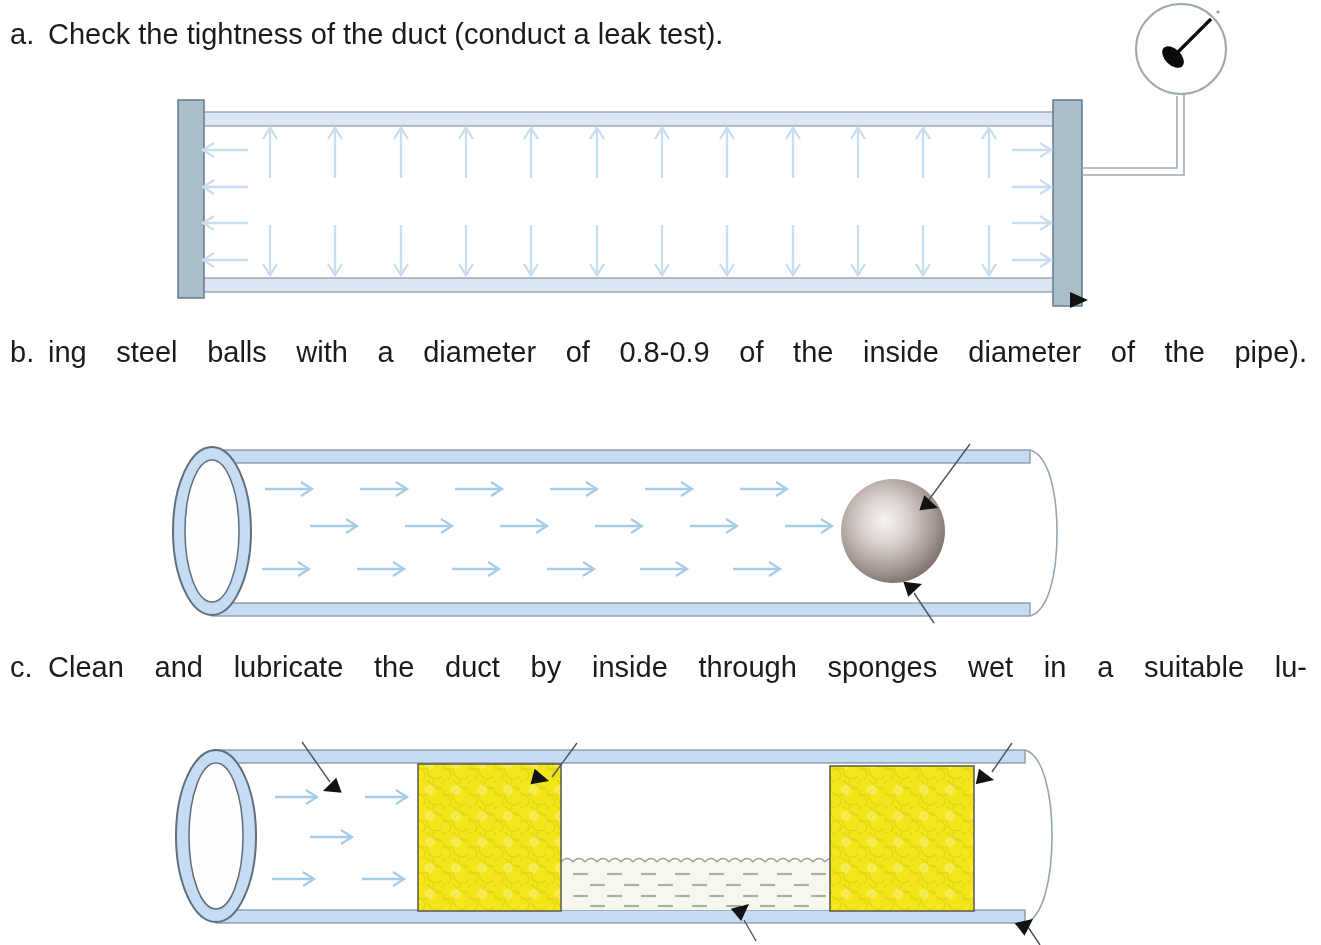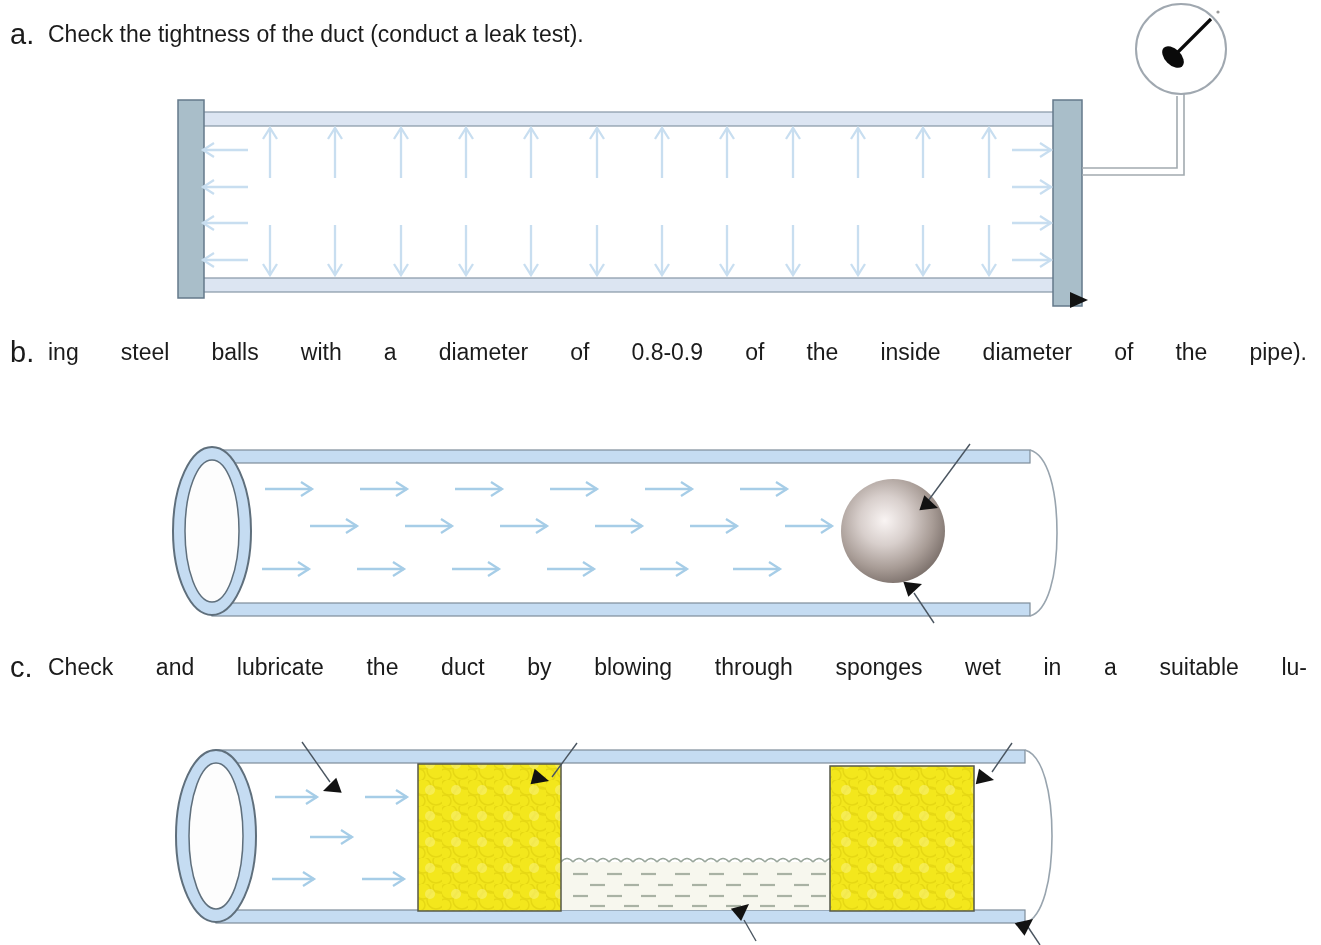--- a/index.html
+++ b/index.html
@@ -3,21 +3,21 @@
 <meta charset="utf-8">
 <style>
   html,body{margin:0;padding:0;background:#fff;}
   .page{
     position:relative;width:1321px;height:945px;background:#ffffff;overflow:hidden;
     font-family:"Liberation Sans","DejaVu Sans",sans-serif;color:#1b1b1b;
   }
   .item{position:absolute;left:10px;right:14px;}
   .marker{position:absolute;left:0;top:0;font-size:29px;line-height:43px;}
   .lines{margin-left:38px;}
-  .tline{font-size:23px;line-height:43px;white-space:normal;}
+  .tline{font-size:29px;line-height:43px;white-space:normal;}
   .j{text-align:justify;text-align-last:justify;}
   #fig{position:absolute;left:0;top:0;}
 </style>
 </head>
 <body>
 
 <div class="page">
 
   <div class="item" id="item-a" style="top: 13px;">
     <span class="marker">a.</span>
@@ -29,21 +29,21 @@
   <div class="item" id="item-b" style="top: 331px;">
     <span class="marker">b.</span>
     <div class="lines">
       <div class="tline j">ing steel balls with a diameter of 0.8-0.9 of the inside diameter of the pipe).</div>
     </div>
   </div>
 
   <div class="item" id="item-c" style="top: 646px;">
     <span class="marker">c.</span>
     <div class="lines">
-      <div class="tline j">Check and lubricate the duct by blowing through sponges wet in a suitable lu-</div>
+      <div class="tline j">Clean and lubricate the duct by inside through sponges wet in a suitable lu-</div>
     </div>
   </div>
 
   <svg id="fig" width="1321" height="945" viewBox="0 0 1321 945">
       <defs>
         <radialGradient id="ballG" cx="42%" cy="40%" r="68%">
           <stop offset="0%" stop-color="#f9f4f3"></stop>
           <stop offset="35%" stop-color="#d8cfcc"></stop>
           <stop offset="68%" stop-color="#a89c96"></stop>
           <stop offset="100%" stop-color="#6f645f"></stop>

